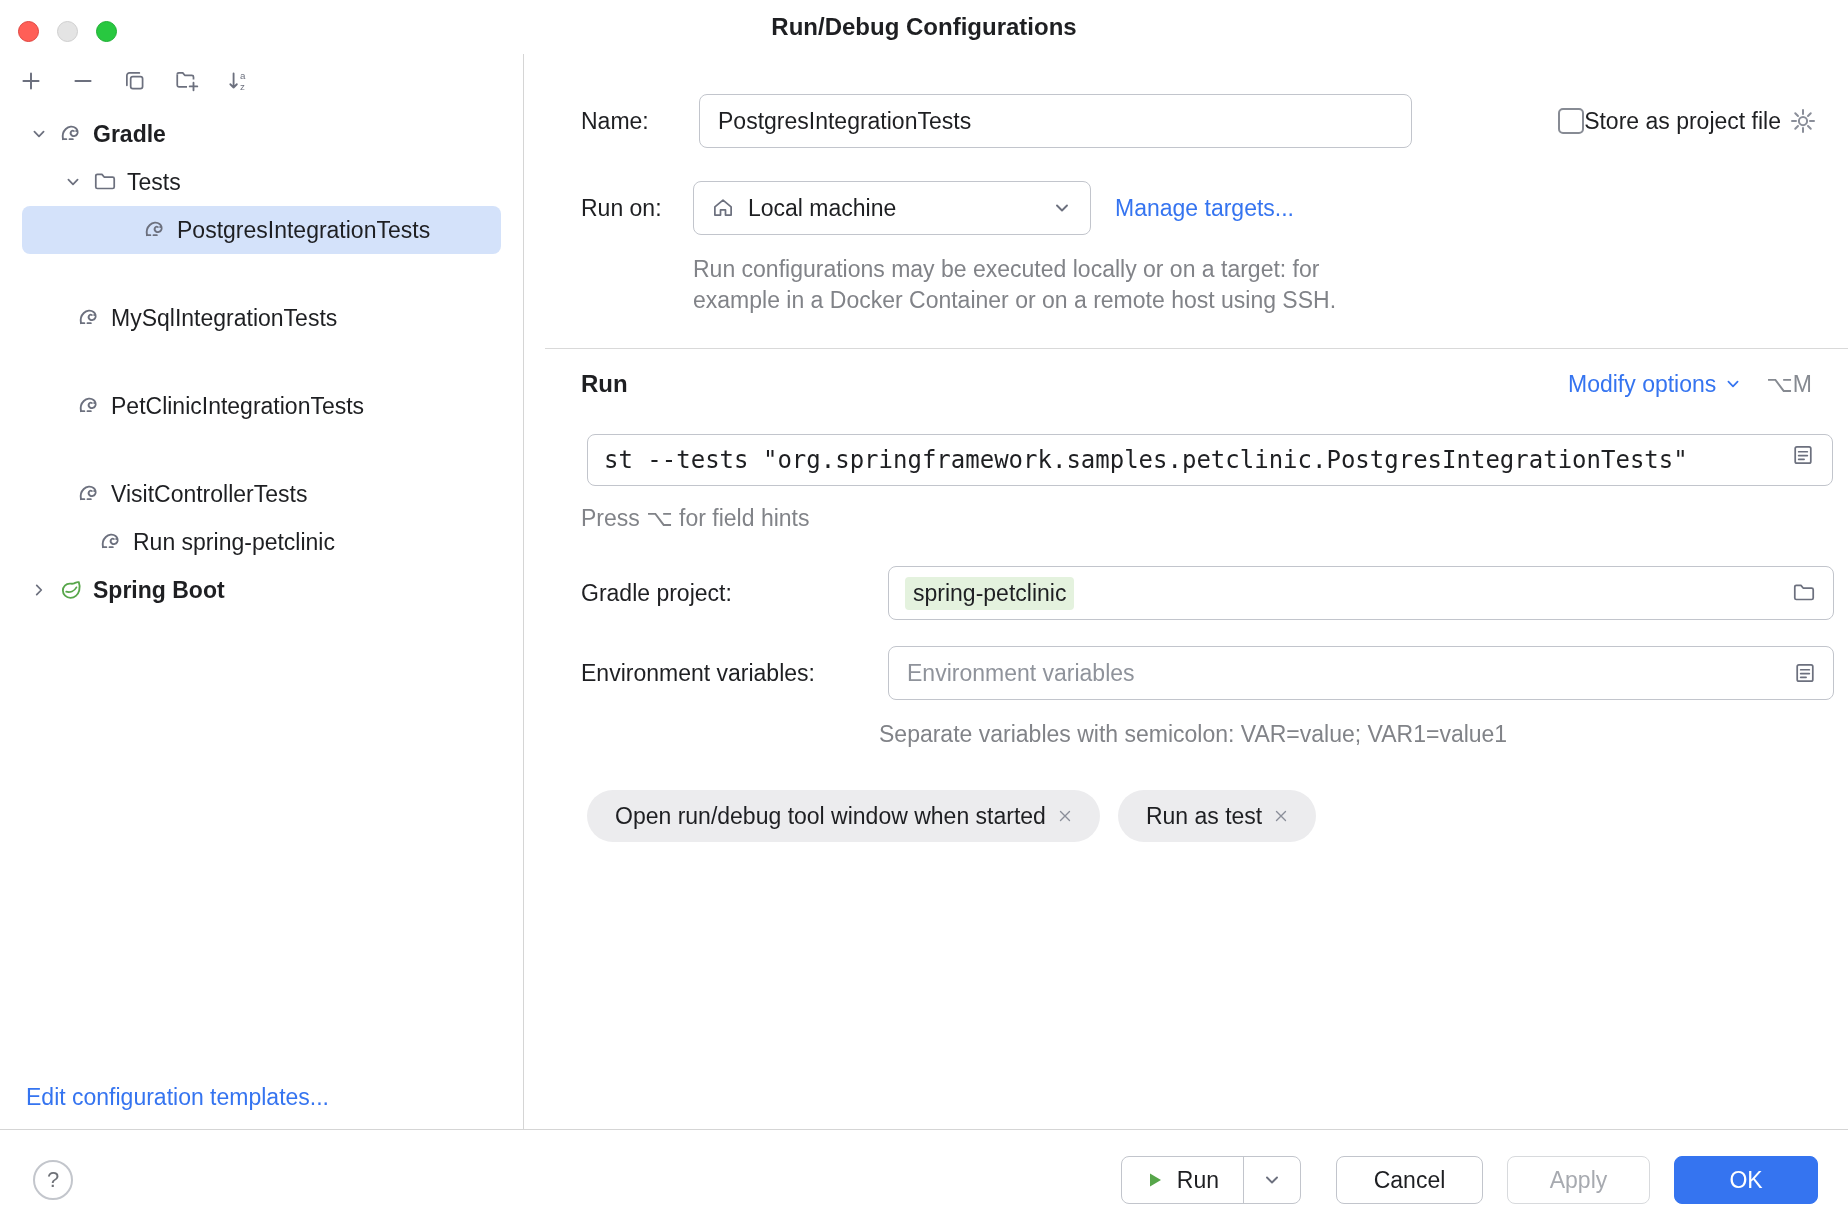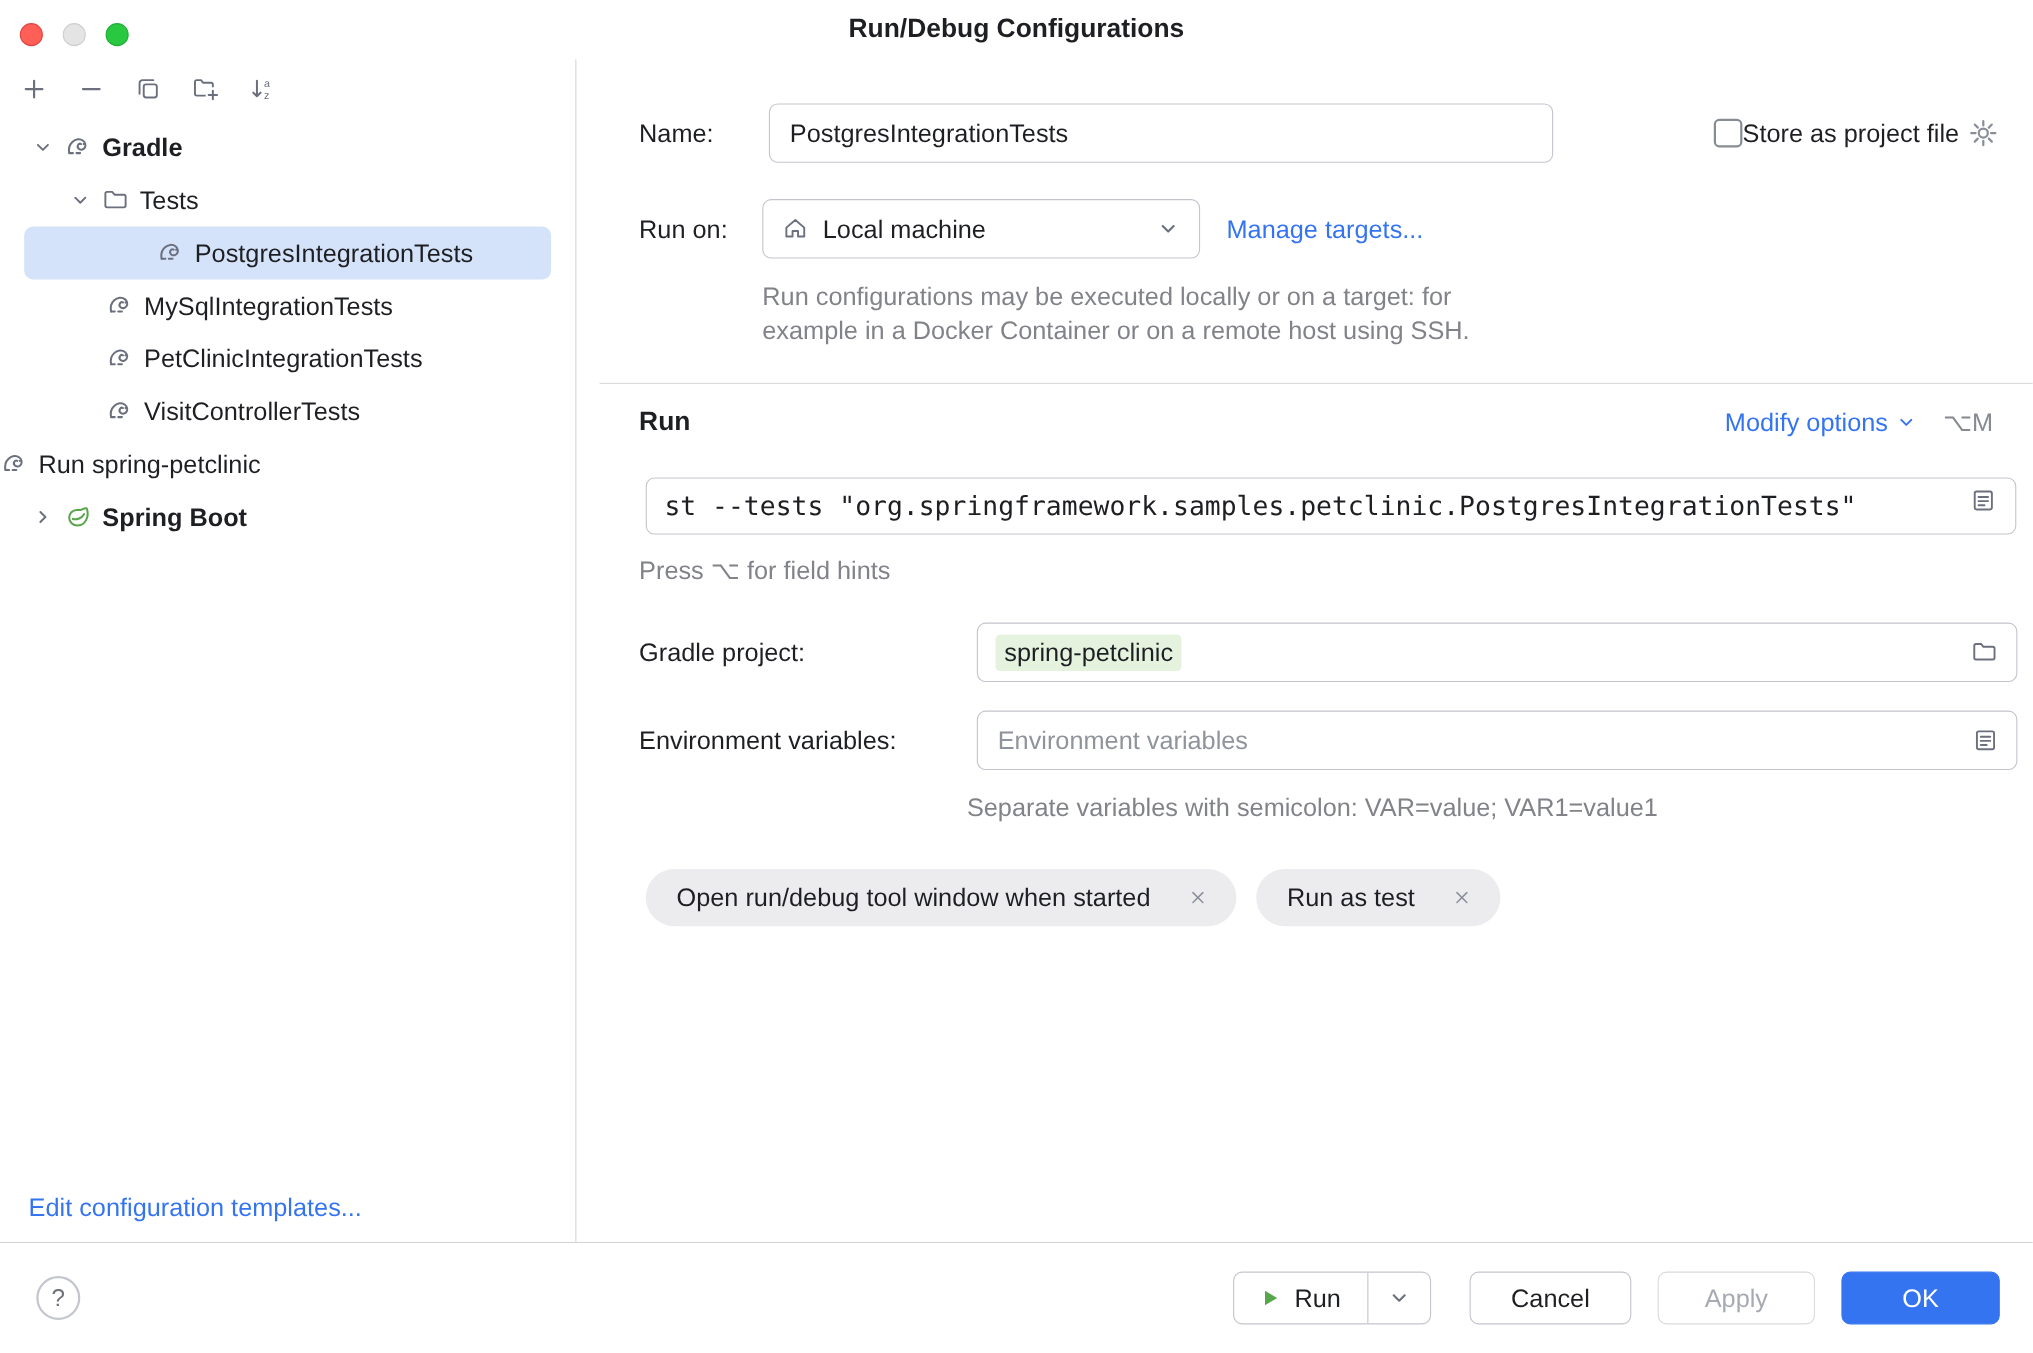--- a/index.html
+++ b/index.html
@@ -31,22 +31,22 @@
              border-right:1px solid #d5d5d5; }
   .sb-toolbar { display:flex; gap:18px; padding:10px 0 0 14px; }
   .tb-btn { width:34px; height:34px; display:flex; align-items:center; justify-content:center;
             border-radius:6px; }
   .tb-btn svg { width:26px; height:26px; }
   .tree { margin-top:12px; }
   .t-row { height:48px; display:flex; align-items:center; font-size:23px; color:#1e1f22; }
   .t-row.bold span.t-label { font-weight:700; }
   .lvl0 { padding-left:26px; }
   .lvl1 { padding-left:60px; }
-  .lvl2 { padding-left:96px; }
-  .lvl-task { }
+  .lvl2 { padding-left:76px;margin-top:40px; }
+  .lvl-task { padding-left:98px; }
   .t-chev { width:26px; height:26px; margin-right:6px; display:flex; align-items:center; justify-content:center; }
   .t-chev svg { width:22px; height:22px; }
   .t-ico { width:26px; height:26px; margin-right:9px; flex:0 0 auto; }
   .t-ico svg { width:26px; height:26px; }
   .t-row.selected { background:#d4e2fa; border-radius:8px; margin:0 22px; padding-left:120px; }
   .edit-templates { position:absolute; left:26px; bottom:18px; color:#3574f0; font-size:23px; cursor:pointer; }
 
   
   .main { position:absolute; left:525px; top:54px; right:0; bottom:101px;margin-left:20px; }
   .flabel { position:absolute; color:#1e1f22; }
@@ -102,21 +102,21 @@
                display:flex; align-items:center; padding:0 10px 0 16px; }
   .gp-value { background:#e4f2de; border-radius:4px; padding:3px 8px; font-size:23px; color:#1e1f22; }
   .vinput .spacer { flex:1; }
 
   .env-label { left:36px; top:592px; }
   .vinput.env { left:343px; top:592px; width:946px; height:54px;
                 display:flex; align-items:center; padding:0 10px 0 0; }
   .env-hint { position:absolute; left:334px; top:667px; color:#818388; }
 
   .tags { position:absolute; left:42px; top:736px; display:flex; gap:18px; }
-  .tag { height:52px; display:flex; align-items:center; gap:32px;
+  .tag { height:52px; display:flex; align-items:center; gap:8px;
          background:#ececee; border-radius:26px; padding:0 24px 0 28px; font-size:23px; }
   .tag .x { width:22px; height:22px; display:flex; align-items:center; justify-content:center; cursor:pointer; }
   .tag .x svg { width:18px; height:18px; }
 
   
   .footer { position:absolute; left:0; right:0; bottom:0; height:101px;
             border-top:1px solid #d5d5d5; display:flex; align-items:center;
             padding:0 30px 0 33px; background:#fff; }
   .help { width:40px; height:40px; border-radius:50%; border:2px solid #c3c6cc;
           display:flex; align-items:center; justify-content:center;

